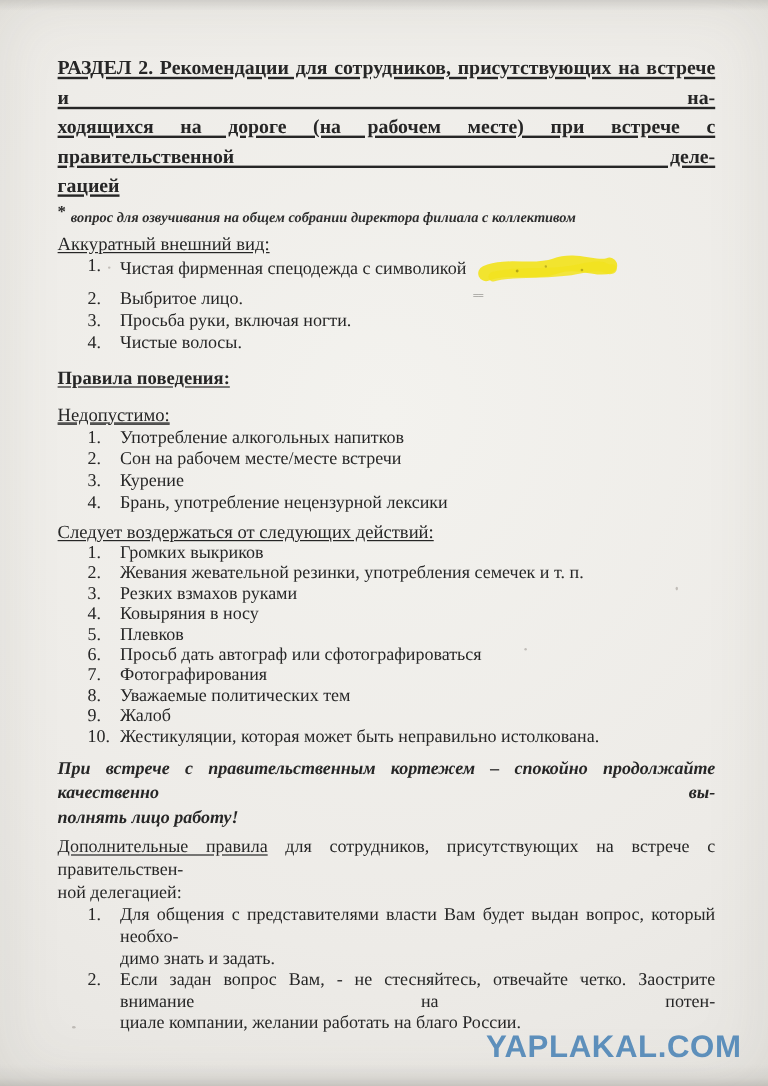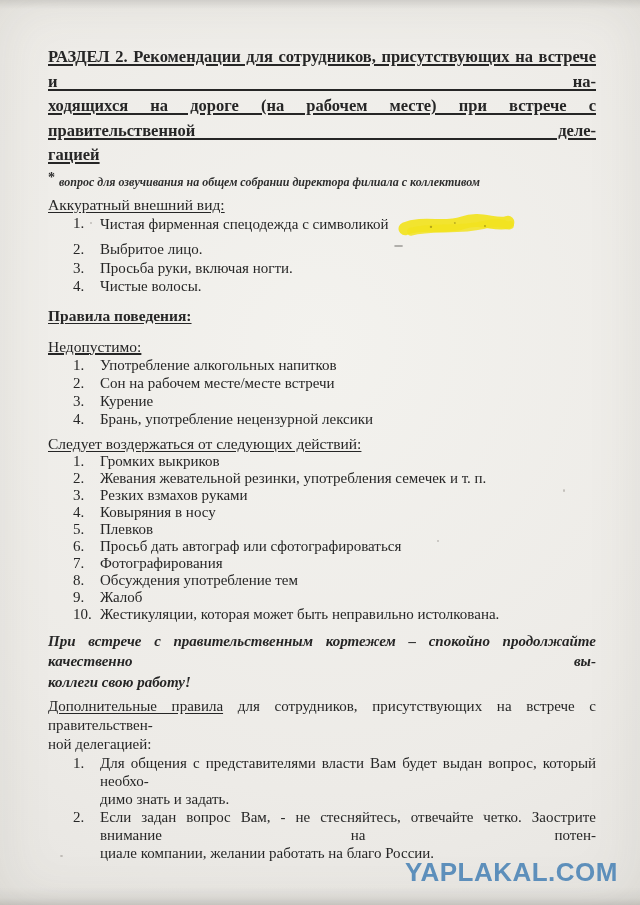--- a/index.html
+++ b/index.html
@@ -166,35 +166,35 @@
     <div class="li">
         <span class="num">6.</span>
         <span class="txt">Просьб дать автограф или сфотографироваться</span>
       </div>
     <div class="li">
         <span class="num">7.</span>
         <span class="txt">Фотографирования</span>
       </div>
     <div class="li">
         <span class="num">8.</span>
-        <span class="txt">Обсуждения употребление тем</span>
+        <span class="txt">Уважаемые политических тем</span>
       </div>
     <div class="li">
         <span class="num">9.</span>
         <span class="txt">Жалоб</span>
       </div>
     <div class="li">
         <span class="num">10.</span>
         <span class="txt">Жестикуляции, которая может быть неправильно истолкована.</span>
       </div>
   </div>
 
   <div class="cortege">
     <div class="jl">При встрече с правительственным кортежем – спокойно продолжайте качественно вы-</div>
-    <div>коллеги свою работу!</div>
+    <div>полнять лицо работу!</div>
   </div>
 
   <div class="additional-head">
     <div class="jl"><span class="u">Дополнительные правила</span><span> для сотрудников,  присутствующих на встрече с правительствен-</span></div>
     <div>ной делегацией:</div>
   </div>
   <div class="list add-list">
     <div class="li">
       <span class="num">1.</span>
       <span class="txt">

